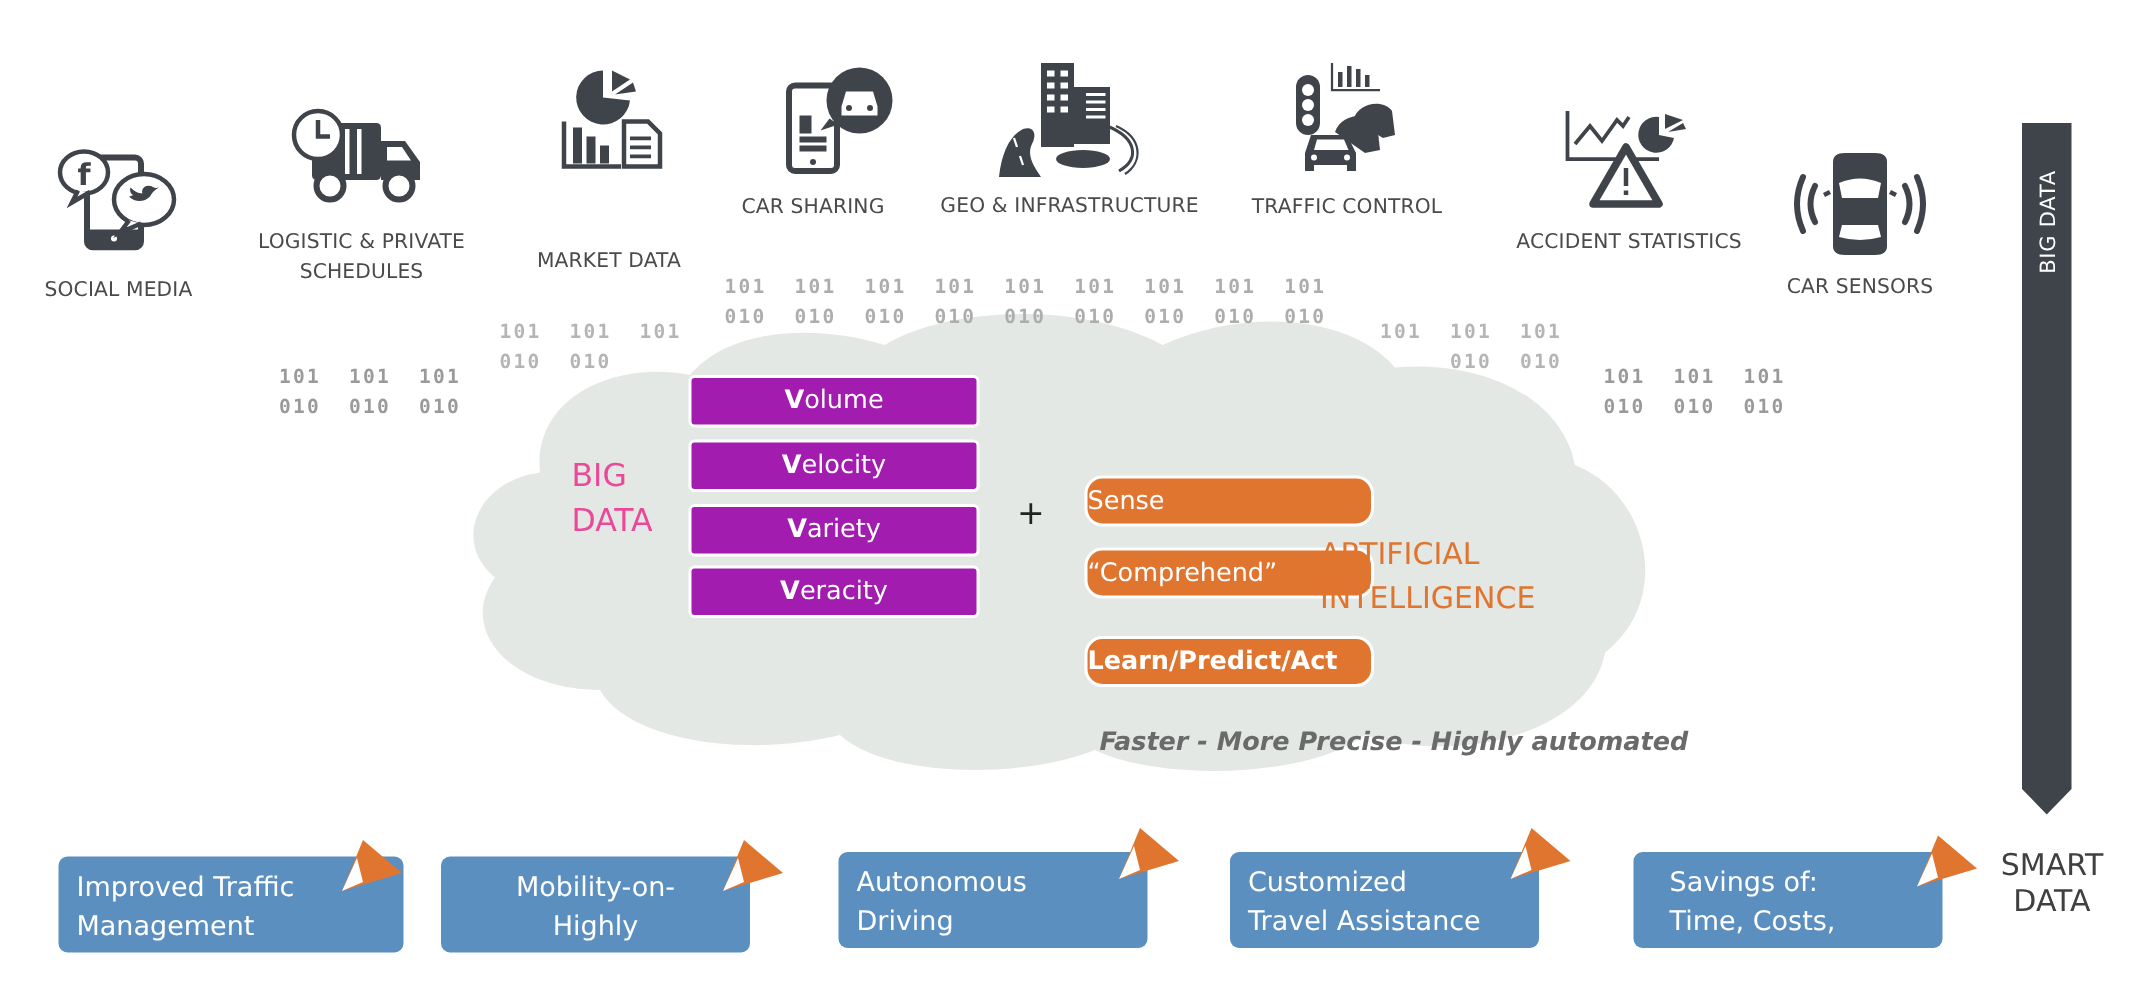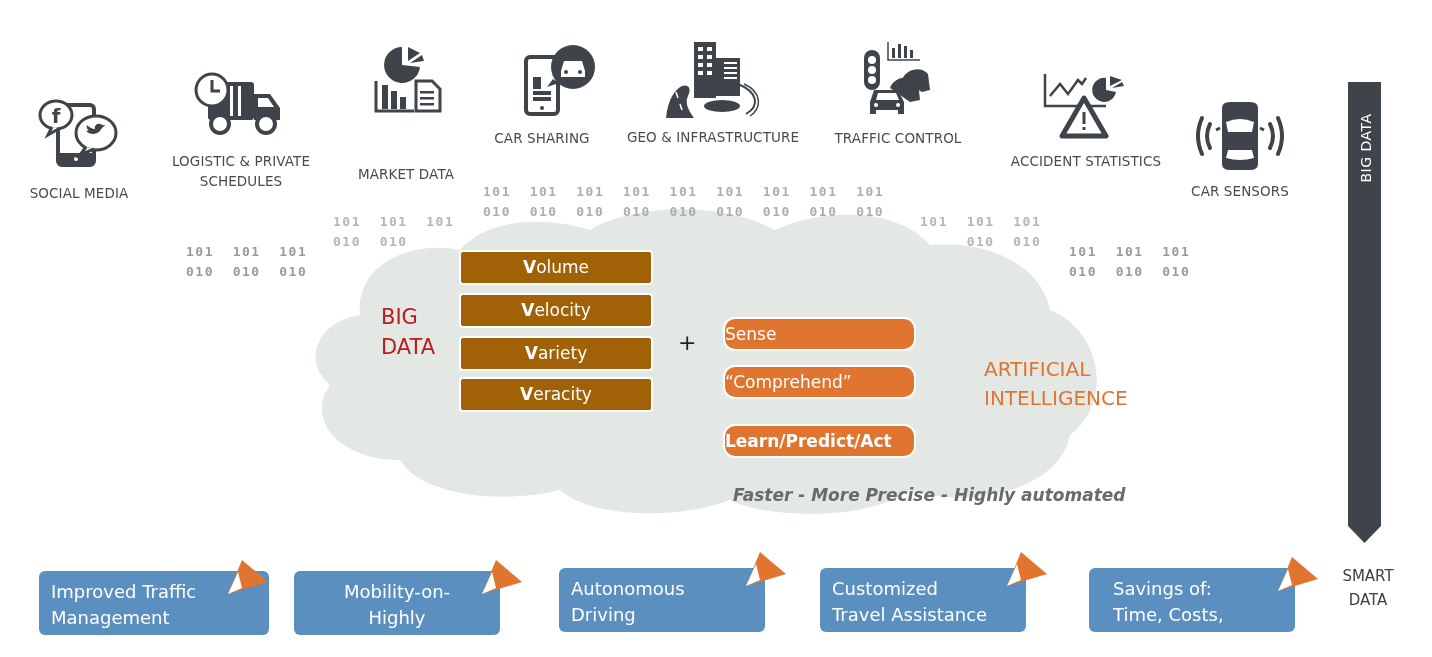--- a/index.html
+++ b/index.html
@@ -3,21 +3,21 @@
 <meta charset="utf-8">
 <style>
   html, body { margin:0; padding:0; background:#ffffff; }
   body { width:1432px; height:657px; position:relative; overflow:hidden;
          font-family:"DejaVu Sans", "Liberation Sans", sans-serif; color:#404040; }
   .abs { position:absolute; }
   .src-label { position:absolute; font-size:13.5px; color:#4a4a4a; text-align:center; white-space:nowrap; line-height:20px; letter-spacing:0.1px; }
   .icon { position:absolute; }
   .icon svg { display:block; }
   .bin { position:absolute; font-family:"DejaVu Sans Mono", "Liberation Mono", monospace; font-weight:bold; font-size:13px; letter-spacing:1.5px; line-height:20px; white-space:pre; }
-  .v-box { position:absolute; left:459px; width:190px; height:31px; background:#a16207; border:2px solid #ffffff; border-radius:4px;
+  .v-box { position:absolute; left:459px; width:190px; height:31px; background:#a21caf; border:2px solid #ffffff; border-radius:4px;
            color:#ffffff; font-size:17px; text-align:center; line-height:31px; box-sizing:content-box; }
   .v-box b { font-weight:bold; }
   .ai-box { position:absolute; left:723px; width:189px; height:30px; background:#e07530; border:2px solid #ffffff; border-radius:12px;
             color:#ffffff; font-size:17px; text-align:left; line-height:30px; }
   .out { position:absolute; top:571px; height:64px; background:#5a8fbf; border-radius:6px; color:#ffffff; font-size:18px; line-height:26px; box-sizing:border-box; padding:8px 12px; }
   .out .t { display:block; }
   .flag { position:absolute; }
 </style>
 </head>
 <body>
@@ -174,48 +174,48 @@
     <path d="M32,48 L56,48 L58,56 Q44,60 30,56 Z" fill="#fff"></path>
     <path d="M24,26 L20,28 M64,26 L68,28" stroke="#3f444b" stroke-width="3"></path>
     <path d="M14,22 Q8,34 14,46" fill="none" stroke="#3f444b" stroke-width="4" stroke-linecap="round"></path>
     <path d="M6,16 Q-2,34 6,52" fill="none" stroke="#3f444b" stroke-width="4" stroke-linecap="round"></path>
     <path d="M74,22 Q80,34 74,46" fill="none" stroke="#3f444b" stroke-width="4" stroke-linecap="round"></path>
     <path d="M82,16 Q90,34 82,52" fill="none" stroke="#3f444b" stroke-width="4" stroke-linecap="round"></path>
   </svg>
 </div>
 <div class="src-label" style="left:1180px;top:181px;width:120px;">CAR SENSORS</div>
 
-<div class="abs" style="left:381px;top:302px;font-size:21px;color:#b91c1c;line-height:30px;">
+<div class="abs" style="left:381px;top:302px;font-size:21px;color:#ec4899;line-height:30px;">
   <span style="display:block">BIG</span>
   <span style="display:block">DATA</span>
 </div>
 
 <div class="v-box" style="top:250px;"><b>V</b><span>olume</span></div>
 <div class="v-box" style="top:293px;"><b>V</b><span>elocity</span></div>
 <div class="v-box" style="top:336px;"><b>V</b><span>ariety</span></div>
 <div class="v-box" style="top:377px;"><b>V</b><span>eracity</span></div>
 
 <div class="abs" style="left:678px;top:330px;font-size:22px;color:#222;">+</div>
 
 <div class="ai-box" style="top:317px;">Sense</div>
 <div class="ai-box" style="top:365px;">“Comprehend”</div>
 <div class="ai-box" style="top:424px;font-weight:bold;">Learn/Predict/Act</div>
 
-<div class="abs" style="left:984px;top:355px;font-size:20px;color:#e07530;line-height:29px;">
+<div class="abs" style="left:880px;top:355px;font-size:20px;color:#e07530;line-height:29px;">
   <span style="display:block">ARTIFICIAL</span>
   <span style="display:block">INTELLIGENCE</span>
 </div>
 
 <div class="abs" style="left:733px;top:485px;font-size:17px;font-style:italic;font-weight:bold;color:#6a6a6a;white-space:nowrap;">Faster - More Precise - Highly automated</div>
 
 <svg class="abs" style="left:1348px;top:82px;" width="34" height="462" viewBox="0 0 34 462">
   <path d="M0,0 L33,0 L33,444 L16.5,461 L0,444 Z" fill="#3f444b"></path>
 </svg>
 <div class="abs" style="left:1326px;top:140px;width:80px;text-align:center;transform:rotate(-90deg);font-size:14px;color:#ffffff;white-space:nowrap;letter-spacing:0.5px;">BIG DATA</div>
-<div class="abs" style="left:1326px;top:564px;width:84px;text-align:center;font-size:15px;color:#404040;line-height:24px;">
+<div class="abs" style="left:1326px;top:564px;width:84px;text-align:center;font-size:20px;color:#404040;line-height:24px;">
   <span style="display:block">SMART</span>
   <span style="display:block">DATA</span>
 </div>
 
 <div class="out" style="left:39px;width:230px;">
   <span class="t">Improved Traffic</span>
   <span class="t">Management</span>
 </div>
 <svg class="flag" style="left:228px;top:558px;" width="42" height="40" viewBox="0 0 42 40">
     <path d="M0,36 L14,2 L40,24 Z" fill="#e07530"></path>

